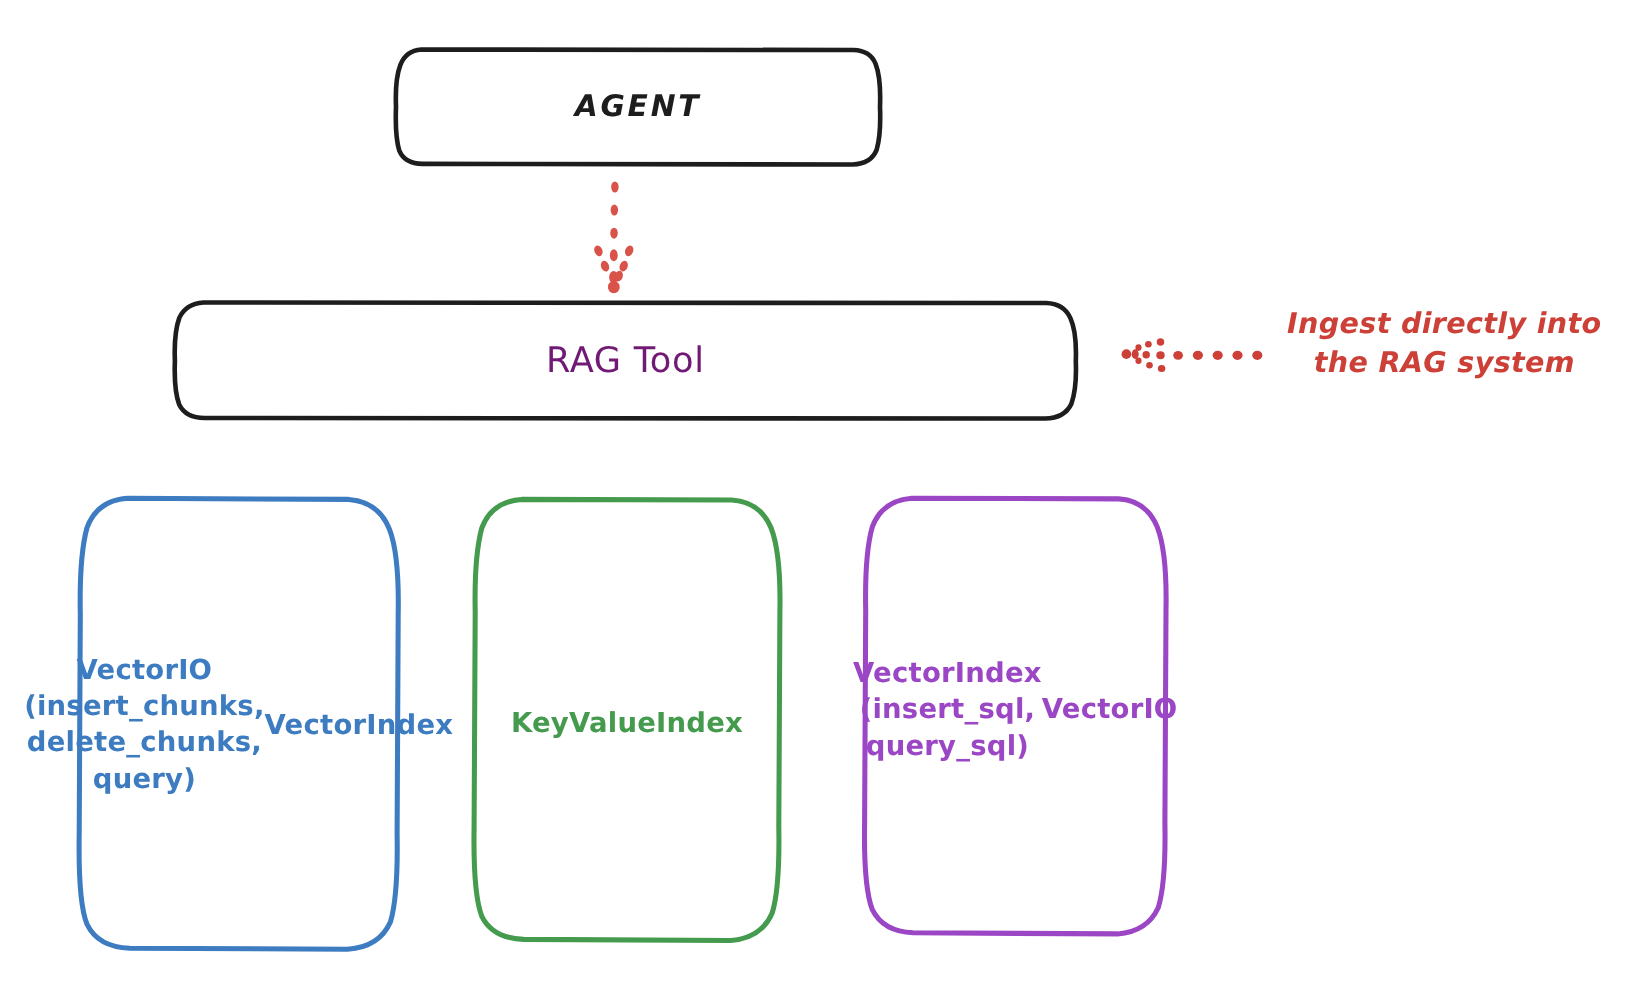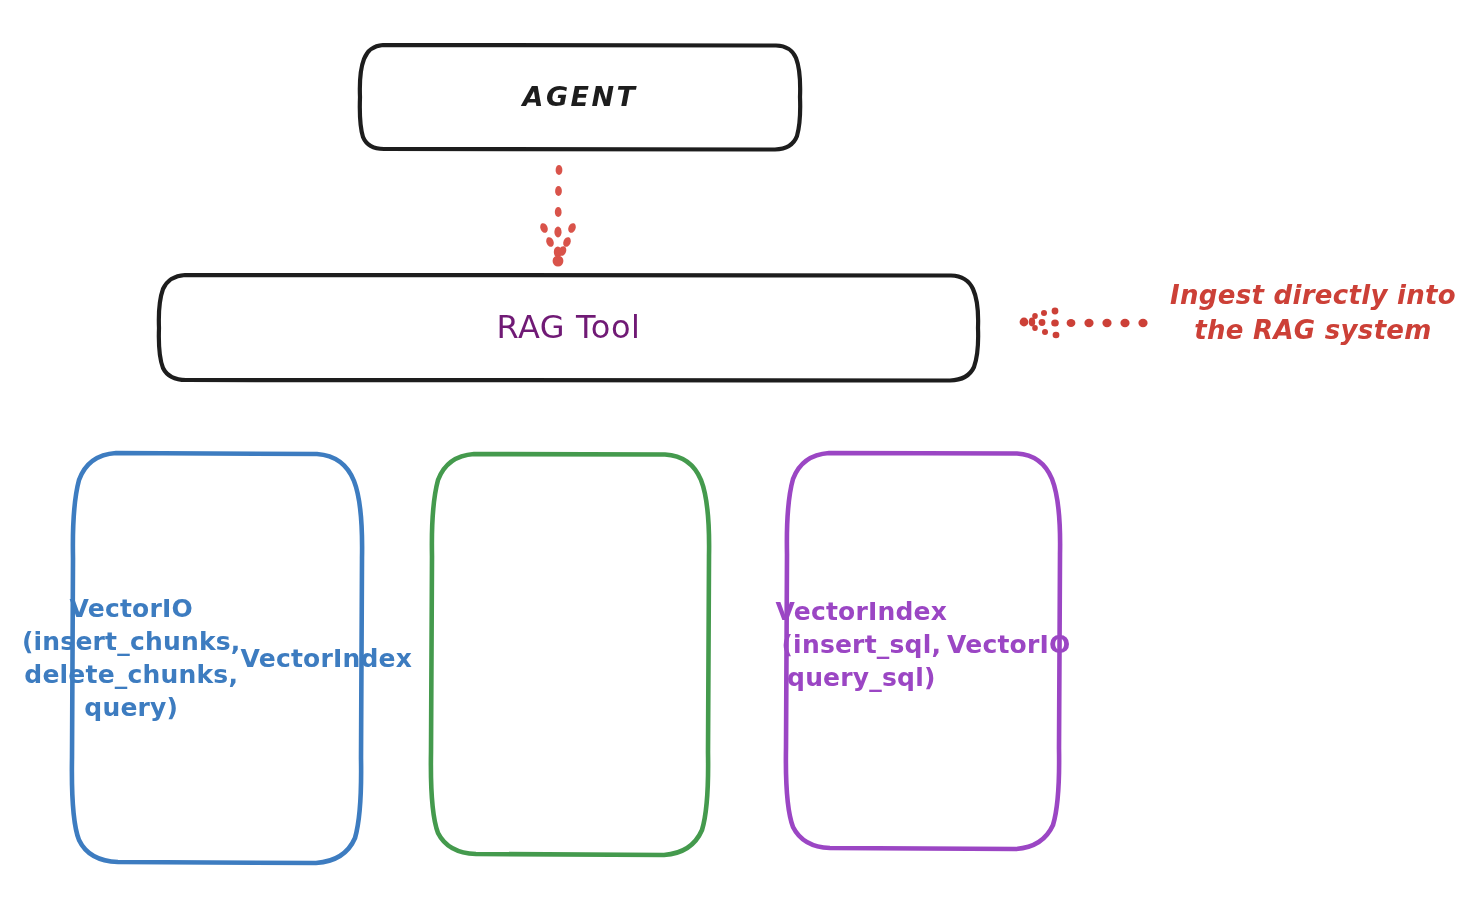--- a/index.html
+++ b/index.html
@@ -227,20 +227,21 @@
   </div>
 
   <div class="node provider-box" id="keyvalue-io-box">
     <svg class="node-svg" viewBox="0 0 284 412" preserveAspectRatio="none">
       <path d="M46 6 Q 19 8 10 32 Q 3 58 4 108 L 3 304 Q 2 364 10 385
                Q 20 405 48 406 L 236 407 Q 264 405 274 382 Q 281 359 280 304
                L 281 108 Q 282 55 273 32 Q 263 8 237 6.5 Z" fill="#ffffff" stroke="#449a4d" stroke-width="4.6" stroke-linecap="round" stroke-linejoin="round"></path>
     </svg>
     <div class="provider-text-block">
       <div class="provider-gap"></div>
+      <div class="node-text">KeyValueIndex</div>
     </div>
   </div>
 
   <div class="node provider-box" id="relational-io-box">
     <svg class="node-svg" viewBox="0 0 280 406" preserveAspectRatio="none">
       <path d="M46 5 Q 19 7 10 31 Q 3 56 4 106 L 3 300 Q 2 358 10 379
                Q 20 399 47 400 L 233 401 Q 260 399 270 377 Q 277 354 276 300
                L 277 106 Q 278 54 269 31 Q 259 7 234 5.5 Z" fill="#ffffff" stroke="#9b46c4" stroke-width="4.6" stroke-linecap="round" stroke-linejoin="round"></path>
     </svg>
     <div class="provider-text-block">

